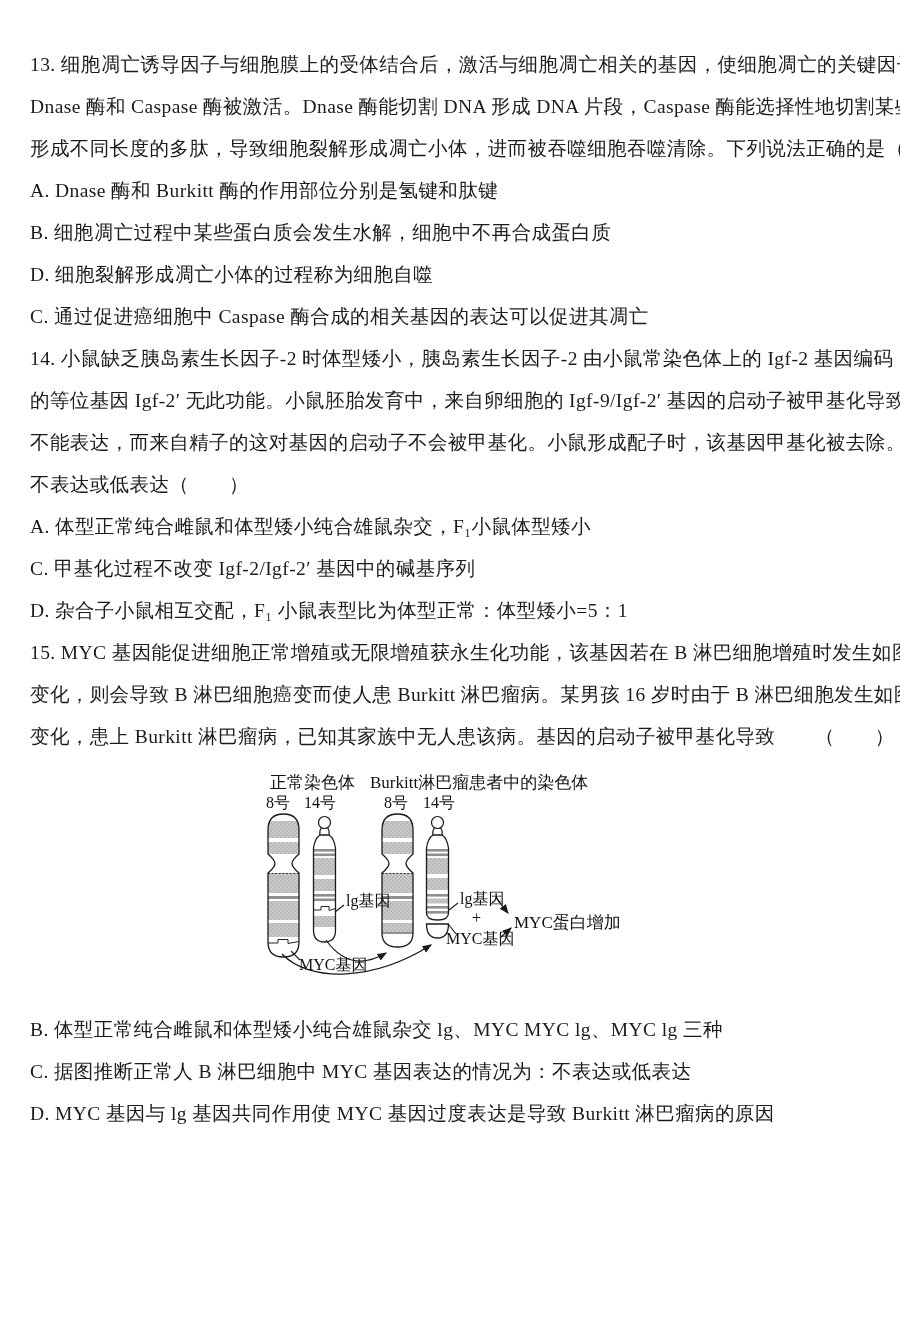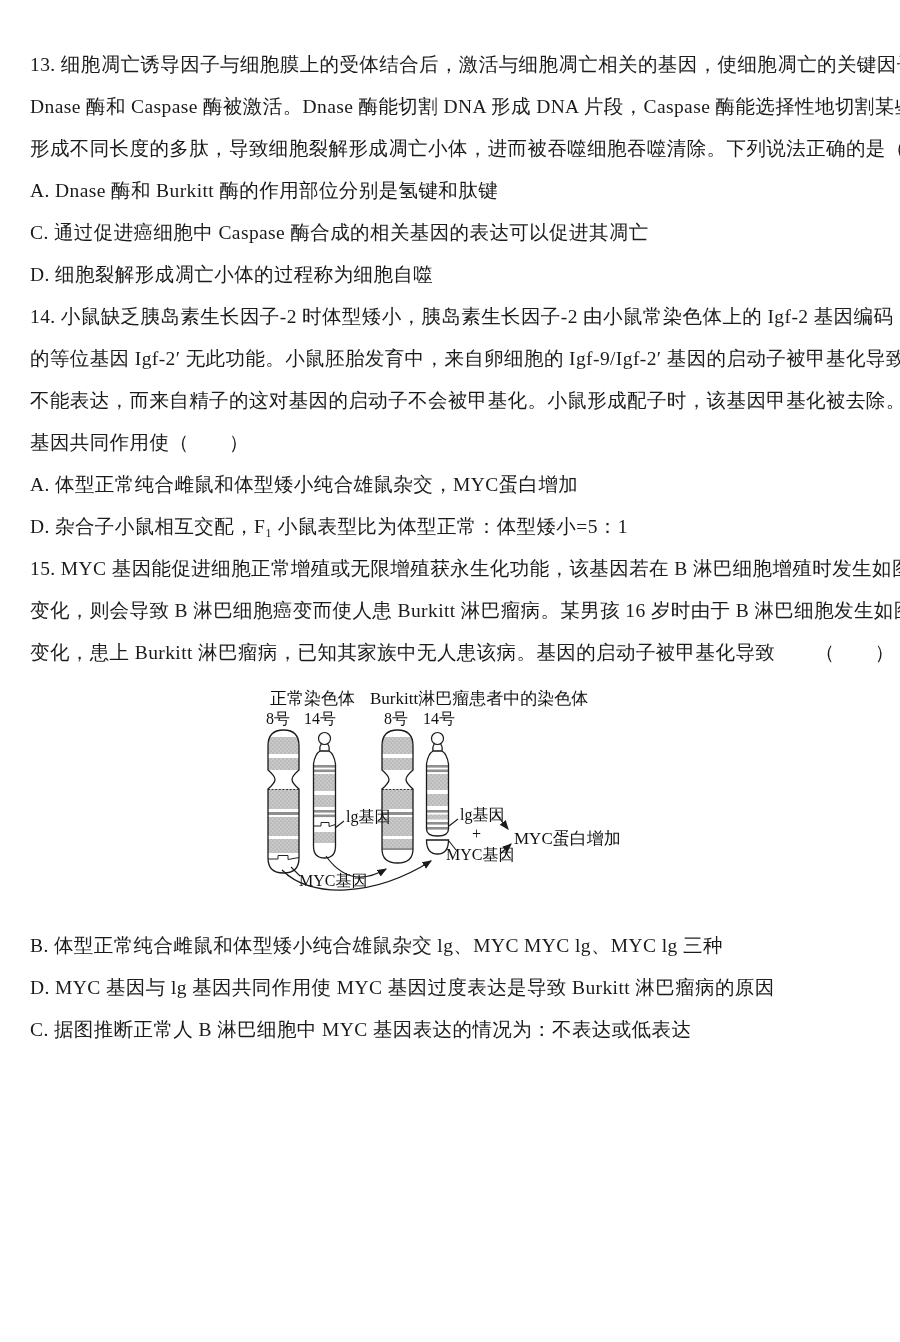--- a/index.html
+++ b/index.html
@@ -18,30 +18,32 @@
 </head>
 <body>
 
 <div class="doc">
 
   <section>
     <div class="line">13. 细胞凋亡诱导因子与细胞膜上的受体结合后，激活与细胞凋亡相关的基因，使细胞凋亡的关键因子</div>
     <div class="line">Dnase 酶和 Caspase 酶被激活。Dnase 酶能切割 DNA 形成 DNA 片段，Caspase 酶能选择性地切割某些蛋白质</div>
     <div class="line">形成不同长度的多肽，导致细胞裂解形成凋亡小体，进而被吞噬细胞吞噬清除。下列说法正确的是（　　）</div>
     <div class="line">A. Dnase 酶和 Burkitt 酶的作用部位分别是氢键和肽键</div>
+    <div class="line">B. 细胞凋亡过程中某些蛋白质会发生水解，细胞中不再合成蛋白质</div>
+    <div class="line">D. 细胞裂解形成凋亡小体的过程称为细胞自噬</div>
     <div class="line">C. 通过促进癌细胞中 Caspase 酶合成的相关基因的表达可以促进其凋亡</div>
-    <div class="line">D. 细胞裂解形成凋亡小体的过程称为细胞自噬</div>
   </section>
 
   <section>
     <div class="line">14. 小鼠缺乏胰岛素生长因子-2 时体型矮小，胰岛素生长因子-2 由小鼠常染色体上的 Igf-2 基因编码，它</div>
     <div class="line">的等位基因 Igf-2′ 无此功能。小鼠胚胎发育中，来自卵细胞的 Igf-9/Igf-2′ 基因的启动子被甲基化导致</div>
     <div class="line">不能表达，而来自精子的这对基因的启动子不会被甲基化。小鼠形成配子时，该基因甲基化被去除。下列</div>
-    <div class="line">基因共同作用使（　　）</div>
-    <div class="line">A. 体型正常纯合雌鼠和体型矮小纯合雄鼠杂交，MYC蛋白增加</div>
+    <div class="line">不表达或低表达（　　）</div>
+    <div class="line">A. 体型正常纯合雌鼠和体型矮小纯合雄鼠杂交，F₁小鼠体型矮小</div>
+    <div class="line">C. 甲基化过程不改变 Igf-2/Igf-2′ 基因中的碱基序列</div>
     <div class="line">D. 杂合子小鼠相互交配，F₁ 小鼠表型比为体型正常：体型矮小=5：1</div>
   </section>
 
   <section>
     <div class="line">15. MYC 基因能促进细胞正常增殖或无限增殖获永生化功能，该基因若在 B 淋巴细胞增殖时发生如图所示</div>
     <div class="line">变化，则会导致 B 淋巴细胞癌变而使人患 Burkitt 淋巴瘤病。某男孩 16 岁时由于 B 淋巴细胞发生如图所示</div>
     <div class="line">变化，患上 Burkitt 淋巴瘤病，已知其家族中无人患该病。基因的启动子被甲基化导致　　（　　）</div>
 
     <div class="fig">
       <svg viewBox="0 0 380 215" width="380" height="215">
@@ -149,17 +151,17 @@
         <path d="M254,128 L266,143" fill="none" stroke="#1a1a1a" stroke-width="1.2" marker-end="url(#arrow)"></path>
         <text x="230" y="153" font-size="16">+</text>
         <path d="M207,155 L214,164" fill="none" stroke="#1a1a1a" stroke-width="1.1"></path>
         <text x="204" y="174" font-size="16">MYC基因</text>
         <path d="M258,168 L269,158" fill="none" stroke="#1a1a1a" stroke-width="1.2" marker-end="url(#arrow)"></path>
         <text x="272" y="158" font-size="17">MYC蛋白增加</text>
       </svg>
     </div>
 
     <div class="line">B. 体型正常纯合雌鼠和体型矮小纯合雄鼠杂交 lg、MYC MYC lg、MYC lg 三种</div>
+    <div class="line">C. 据图推断正常人 B 淋巴细胞中 MYC 基因表达的情况为：不表达或低表达</div>
     <div class="line">D. MYC 基因与 lg 基因共同作用使 MYC 基因过度表达是导致 Burkitt 淋巴瘤病的原因</div>
-    <div class="line">C. 据图推断正常人 B 淋巴细胞中 MYC 基因表达的情况为：不表达或低表达</div>
   </section>
 
 </div>
 
 </body></html>

